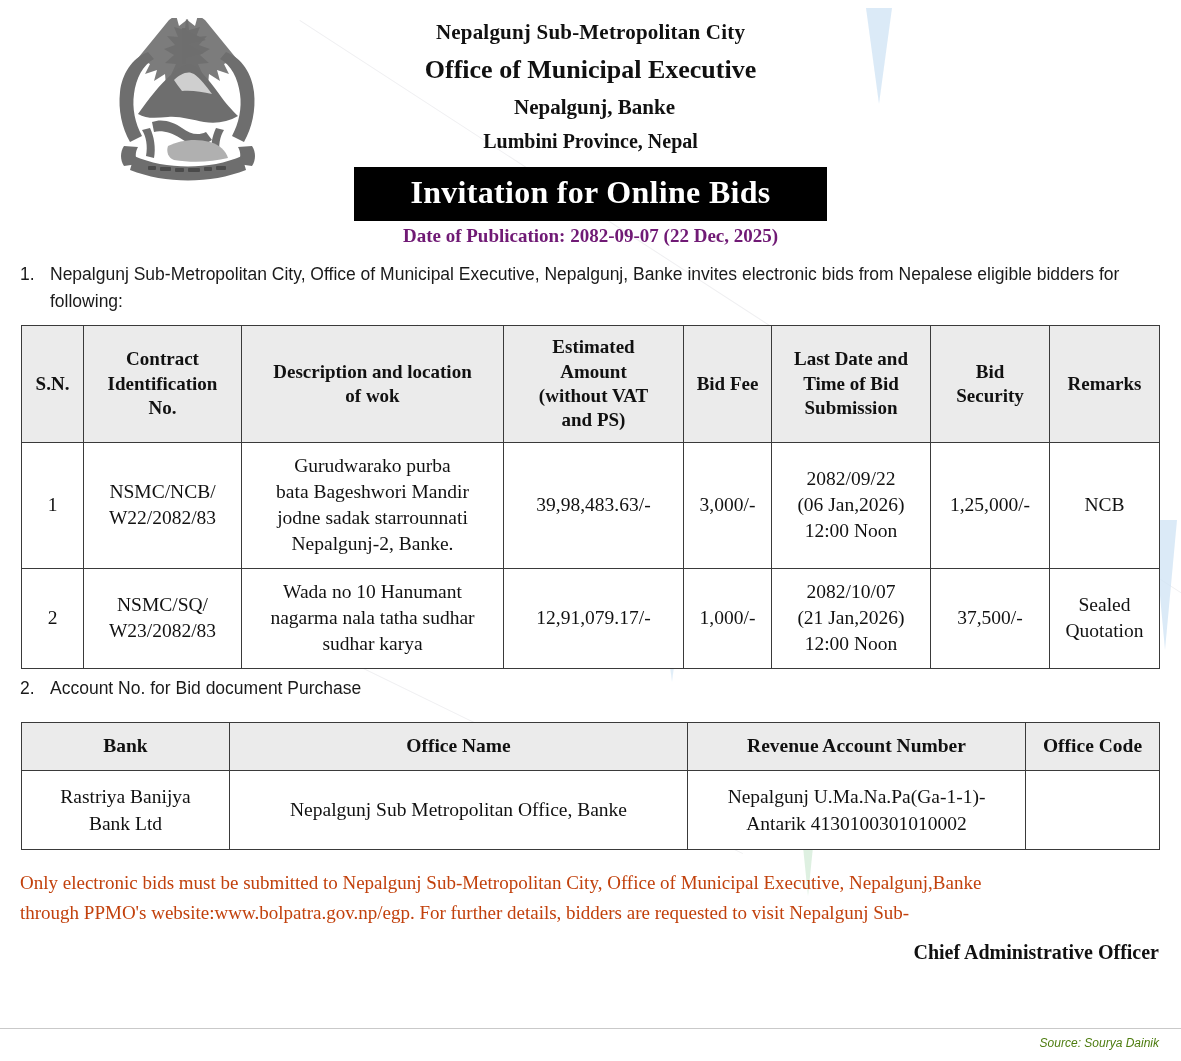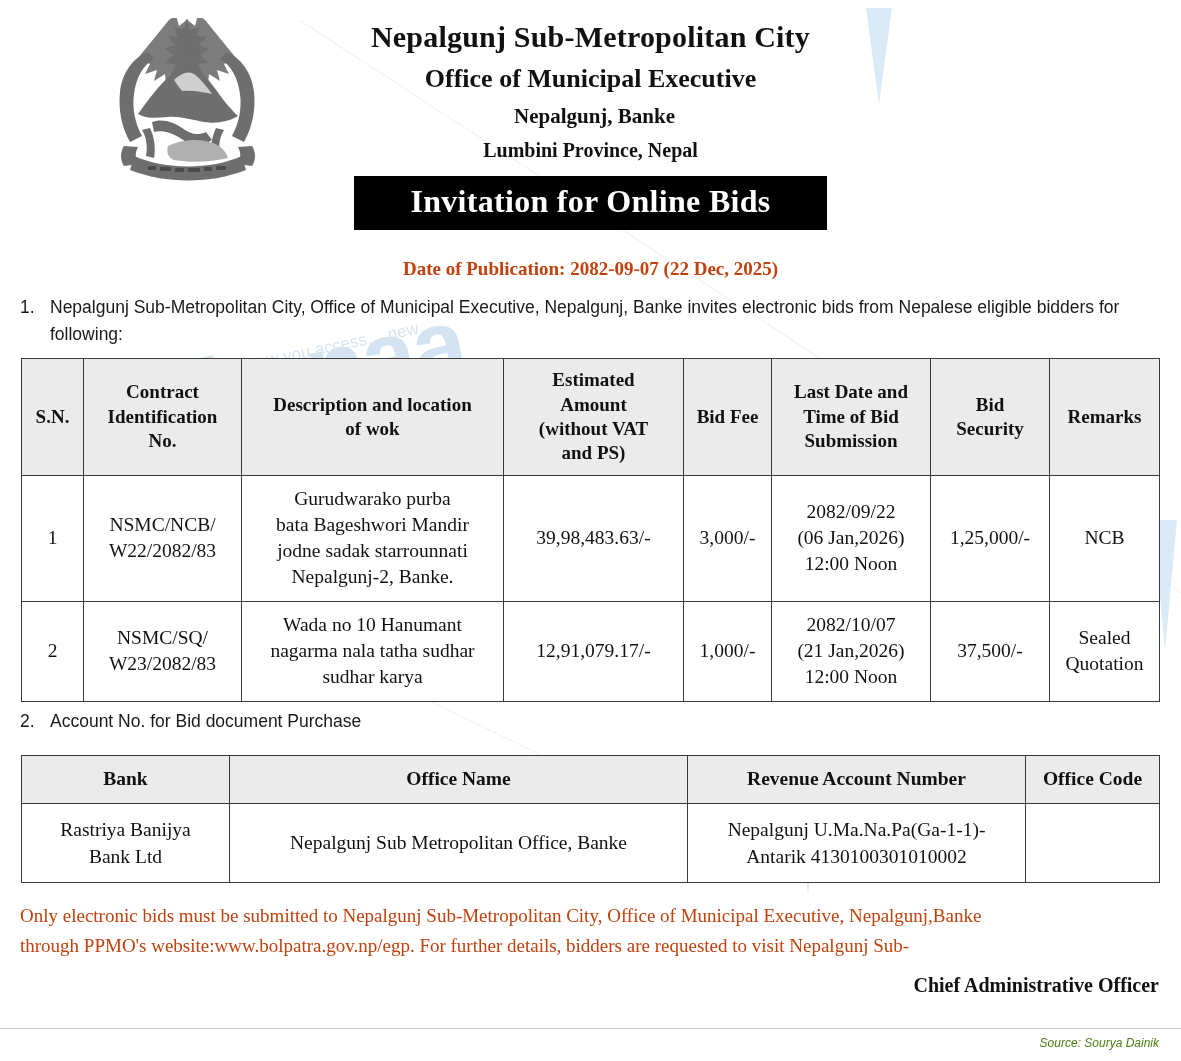--- a/index.html
+++ b/index.html
@@ -120,41 +120,41 @@
     top: 18px;
     width: 160px;
     height: 165px;
   }
 
   .hdr {
     text-align: center;
     font-weight: bold;
     color: #111;
   }
-  .hdr-1 { font-size: 30px; padding-top: 20px; letter-spacing: .2px; }
+  .hdr-1 { font-size: 21px; padding-top: 20px; letter-spacing: .2px; }
   .hdr-2 { font-size: 26px; padding-top: 10px; }
   .hdr-3 { font-size: 21px; padding-top: 10px; padding-left: 8px; }
   .hdr-4 { font-size: 20px; padding-top: 10px; }
 
   .banner-wrap { text-align: center; margin-top: 14px; }
   .banner {
     display: inline-block;
     background: #000000;
     color: #ffffff;
     font-weight: bold;
     font-size: 32px;
     padding: 7px 56px 10px 56px;
     letter-spacing: .3px;
   }
   .pubdate {
     text-align: center;
     font-weight: bold;
     font-size: 19px;
-    margin-top: 28px;
-    color: #c2410c;
+    margin-top: 4px;
+    color: #701a75;
   }
 
   .para-num {
     font-family: "Liberation Sans", sans-serif;
     font-size: 17.5px;
     color: #1a1a1a;
     margin: 14px 18px 0 20px;
     line-height: 1.55;
     display: flex;
   }

